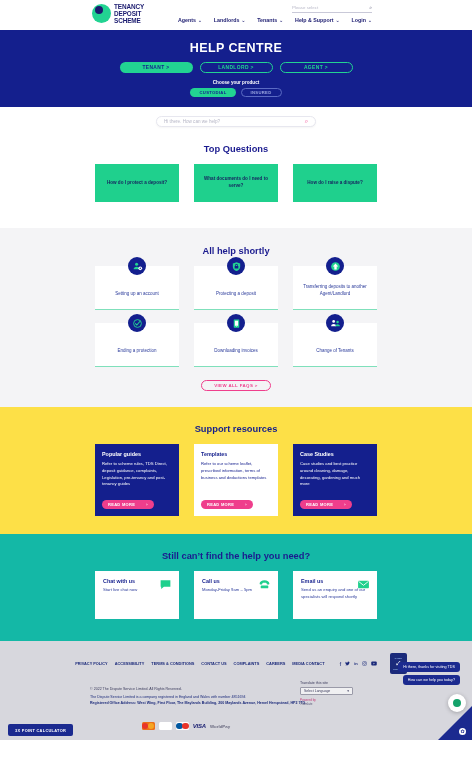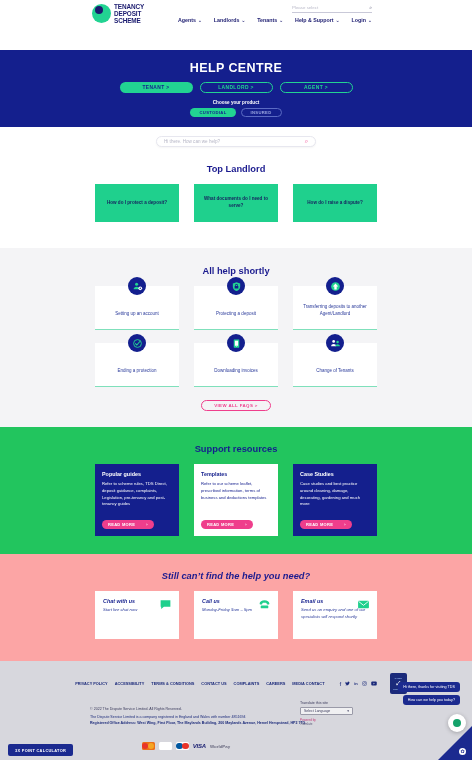--- a/index.html
+++ b/index.html
@@ -54,21 +54,20 @@
     padding-bottom: 1px;
   }
   .searchbox .ph { font-size: 4.4px; color: #b9b9c8; }
   .searchbox .mag { font-size: 5px; color: #5a5a78; }
 
   
   .hero {
     background: #141f8d;
     padding-top: 11px; padding-bottom: 10px;
     text-align: center;
-    margin-top: 20px;
   }
   .hero h1 {
     font-size: 12.5px; font-weight: bold; color: #ffffff;
     letter-spacing: 0.4px; margin-bottom: 7px;
   }
   .pill-row { display: flex; justify-content: center; gap: 7px; margin-bottom: 7px; }
   .pill {
     width: 73px; height: 11px; border-radius: 6px;
     display: flex; align-items: center; justify-content: center;
     font-size: 4.9px; font-weight: bold; letter-spacing: 0.4px;
@@ -136,21 +135,21 @@
   .ticon svg { display: block; }
   .viewall-wrap { display: flex; justify-content: center; }
   .viewall {
     border: 0.7px solid #ef3e8c; border-radius: 6px;
     height: 11px; padding: 0 12px;
     display: flex; align-items: center; justify-content: center;
     font-size: 4.4px; font-weight: bold; color: #ef3e8c; letter-spacing: 0.4px;
   }
 
   
-  .support { background: #22c55e; padding: 17px 0 18px; }
+  .support { background: #fde047; padding: 17px 0 18px; }
   .support .sec-title { color: #141f8d; }
   .rcards { display: flex; justify-content: center; gap: 15px; }
   .rcard {
     width: 84px; height: 72px; padding: 7px 7px 0 7px;
     display: flex; flex-direction: column;
   }
   .rcard.navy { background: #141f8d; }
   .rcard.white { background: #ffffff; }
   .rcard h3 { font-size: 5.4px; font-weight: bold; margin-bottom: 4px; }
   .rcard p { font-size: 4.2px; line-height: 1.62; }
@@ -159,21 +158,21 @@
   .readmore {
     margin-top: auto; margin-bottom: 7px;
     background: #ef3e8c; border-radius: 5px; height: 9.5px;
     width: 52px;
     display: flex; align-items: center; justify-content: space-between;
     padding: 0 6px;
     font-size: 4px; font-weight: bold; color: #ffffff; letter-spacing: 0.3px;
   }
 
   
-  .contact { background: #fca5a5; padding: 17px 0 22px; font-style: italic; }
+  .contact { background: #14b8a6; padding: 17px 0 22px; }
   .ccards { display: flex; justify-content: center; gap: 15px; }
   .ccard {
     width: 84px; height: 48px; background: #ffffff;
     padding: 7px 8px; position: relative;
   }
   .ccard h3 { font-size: 5.4px; font-weight: bold; color: #141f8d; margin-bottom: 3px; }
   .ccard p { font-size: 4.2px; color: #2a3a9a; line-height: 1.6; }
   .cicon { position: absolute; right: 7px; top: 6px; color: #1fd08d; }
 
   
@@ -320,21 +319,21 @@
 </section>
 
 <section class="searchsec">
   <div class="bigsearch">
     <span class="ph">Hi there. How can we help?</span>
     <span class="mag">⌕</span>
   </div>
 </section>
 
 <section class="topq">
-  <div class="sec-title">Top Landlord</div>
+  <div class="sec-title">Top Questions</div>
   <div class="cards3">
     <div class="qcard">How do I protect a deposit?</div>
     <div class="qcard">What documents do I need to serve?</div>
     <div class="qcard">How do I raise a dispute?</div>
   </div>
 </section>
 
 <section class="topics">
   <div class="sec-title">All help shortly</div>
 

